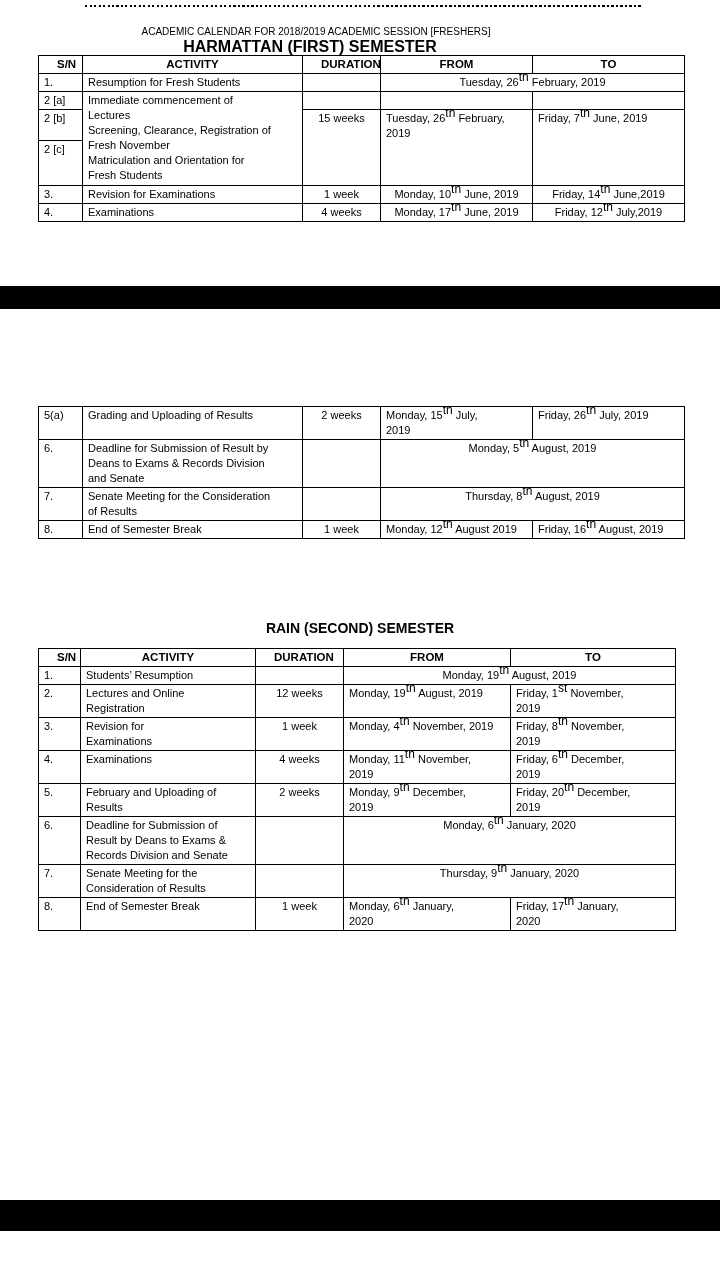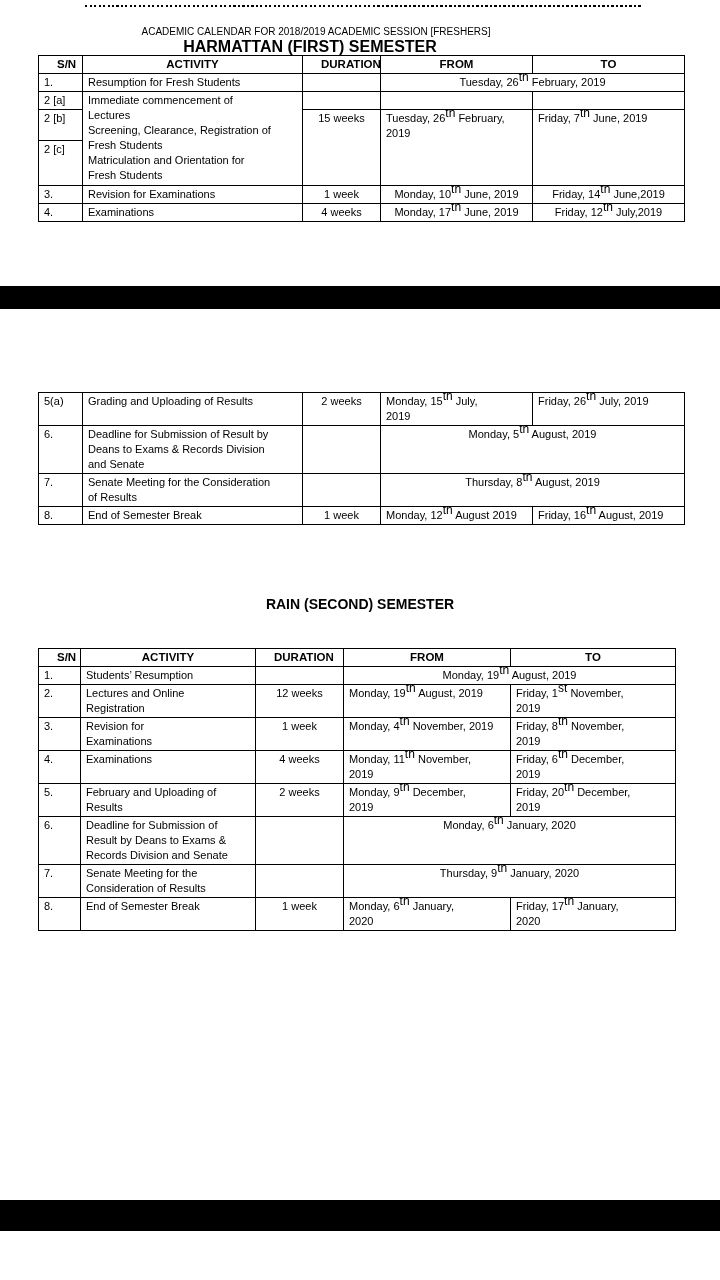--- a/index.html
+++ b/index.html
@@ -14,21 +14,21 @@
   }
   .doc-title {
     position:absolute; top:24px; left:0; width:632px; text-align:center;
     font-weight:400; font-size:10px; line-height:15px;
   }
   .harmattan-heading {
     position:absolute; top:39px; left:0; width:620px; text-align:center;
     font-weight:700; font-size:16px; line-height:15px;
   }
   .rain-heading {
-    position:absolute; top:597px; left:0; width:720px; text-align:center;
+    position:absolute; top:621px; left:0; width:720px; text-align:center;
     font-weight:700; font-size:14px; line-height:15px;
   }
   table.cal {
     position:absolute; border-collapse:collapse; table-layout:fixed;
     font-size:11px;
   }
   table.cal td, table.cal th {
     border:1px solid #000; padding:1px 5px; vertical-align:top;
     line-height:15px; overflow:hidden;
   }
@@ -72,21 +72,21 @@
     <td>Resumption for Fresh Students</td>
     <td class="ctr"></td>
     <td class="ctr" colspan="2">Tuesday, 26<sup>th</sup> February, 2019</td>
   </tr>
   <tr style="height:15px;">
     <td class="sn">2 [a]</td>
     <td rowspan="3">
       <div class="pre">Immediate commencement of
 Lectures</div>
       <div class="pre">Screening, Clearance, Registration of
-Fresh Students</div>
+Fresh November</div>
       <div class="pre">Matriculation and Orientation for
 Fresh Students</div>
     </td>
     <td></td>
     <td></td>
     <td></td>
   </tr>
   <tr style="height:31px;padding-left:22px;">
     <td class="sn">2 [b]</td>
     <td class="ctr" rowspan="2">15 weeks</td>
@@ -109,21 +109,21 @@
     <td>Examinations</td>
     <td class="ctr">4 weeks</td>
     <td class="ctr">Monday, 17<sup>th</sup> June, 2019</td>
     <td class="ctr">Friday, 12<sup>th</sup> July,2019</td>
   </tr>
 </tbody>
   </table>
 
 <div id="band1" class="band"></div>
 
-<table class="cal" style="left:38px; top:392px; width:646px;">
+<table class="cal" style="left:38px; top:406px; width:646px;">
   <colgroup>
       <col style="width:44px">
       <col style="width:220px">
       <col style="width:78px">
       <col style="width:152px">
       <col style="width:152px">
     </colgroup>
   <tbody>
       <tr>
     <td class="sn">5(a)</td>

